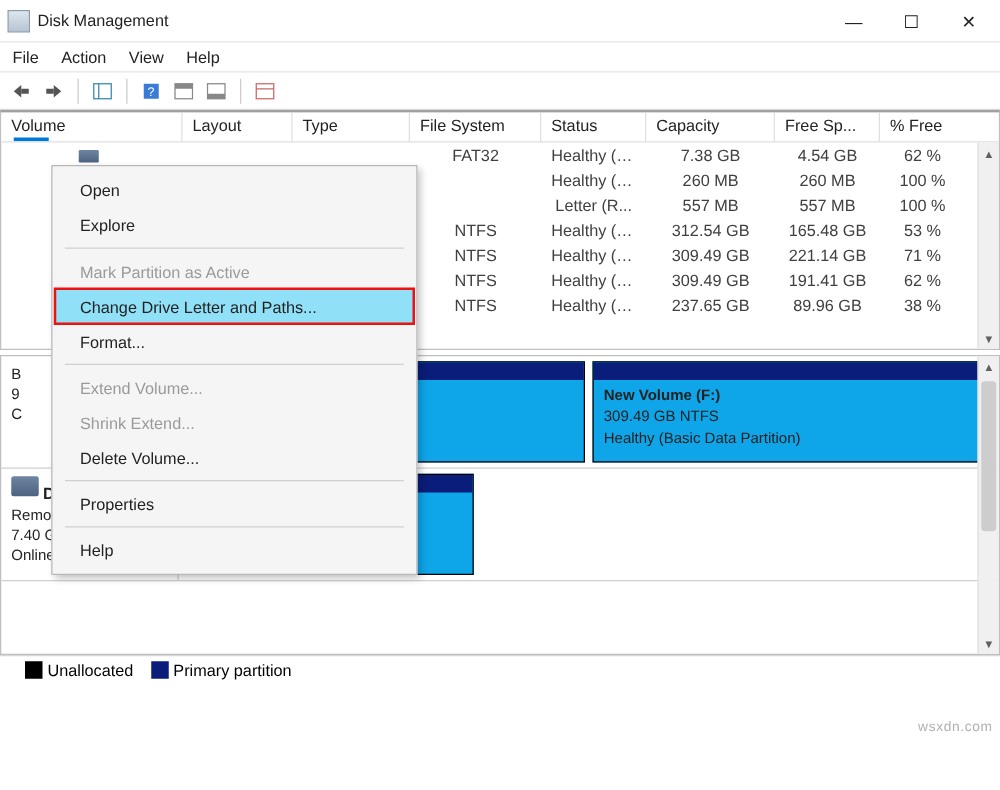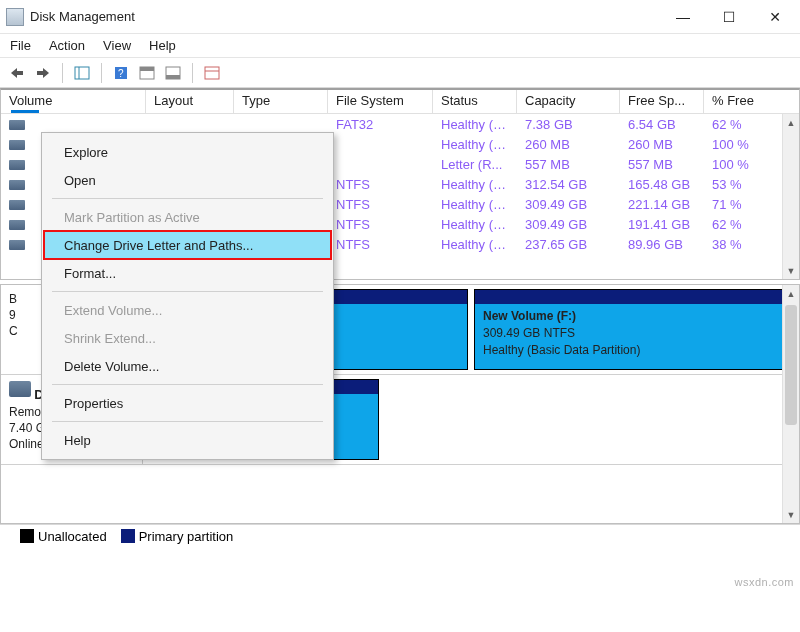--- a/index.html
+++ b/index.html
@@ -28,21 +28,21 @@
   .vh:nth-child(1){width:145px; position:relative;}
   .vh:nth-child(2){width:88px;}
   .vh:nth-child(3){width:94px;}
   .vh:nth-child(4){width:105px;}
   .vh:nth-child(5){width:84px;}
   .vh:nth-child(6){width:103px;}
   .vh:nth-child(7){width:84px;}
   .vh:nth-child(8){width:68px; border-right:none;}
   .sort-indicator{position:absolute;left:10px;bottom:0;width:28px;height:3px;background:#0078d7;}
 
-  .vbody { font-size:13px; color:#8b5cf6; }
+  .vbody { font-size:13px; color:#404040;text-align:center; }
   .vrow { display:flex; height:20px; align-items:center; }
   .vc { padding:0 8px; white-space:nowrap; overflow:hidden; text-overflow:ellipsis; }
   .vc:nth-child(1){width:145px;}
   .vc:nth-child(2){width:88px;}
   .vc:nth-child(3){width:94px;}
   .vc:nth-child(4){width:105px;}
   .vc:nth-child(5){width:84px;}
   .vc:nth-child(6){width:103px;}
   .vc:nth-child(7){width:84px;}
   .vc:nth-child(8){width:68px;}
@@ -161,21 +161,21 @@
     <div class="vh">% Free</div>
   </div>
   <div class="vbody">
     <div class="vrow">
         <div class="vc"><span class="drive-ico"></span></div>
         <div class="vc"></div>
         <div class="vc"></div>
         <div class="vc">FAT32</div>
         <div class="vc">Healthy (P...</div>
         <div class="vc">7.38 GB</div>
-        <div class="vc">6.54 GB</div>
+        <div class="vc">4.54 GB</div>
         <div class="vc">62 %</div>
       </div>
     <div class="vrow">
         <div class="vc"><span class="drive-ico"></span></div>
         <div class="vc"></div>
         <div class="vc"></div>
         <div class="vc"></div>
         <div class="vc">Healthy (E...</div>
         <div class="vc">260 MB</div>
         <div class="vc">260 MB</div>
@@ -282,22 +282,22 @@
     <div class="sbtn bot">▼</div>
   </div>
 </div>
 
 <div class="legend">
   <span><span class="swatch black"></span><span>Unallocated</span></span>
   <span><span class="swatch blue"></span><span>Primary partition</span></span>
 </div>
 
 <div class="context-menu">
+  <div class="cm-item">Open</div>
   <div class="cm-item">Explore</div>
-  <div class="cm-item">Open</div>
   <div class="cm-sep"></div>
   <div class="cm-item disabled">Mark Partition as Active</div>
   <div class="cm-item highlight">Change Drive Letter and Paths...</div>
   <div class="cm-item">Format...</div>
   <div class="cm-sep"></div>
   <div class="cm-item disabled">Extend Volume...</div>
   <div class="cm-item disabled">Shrink Extend...</div>
   <div class="cm-item">Delete Volume...</div>
   <div class="cm-sep"></div>
   <div class="cm-item">Properties</div>

